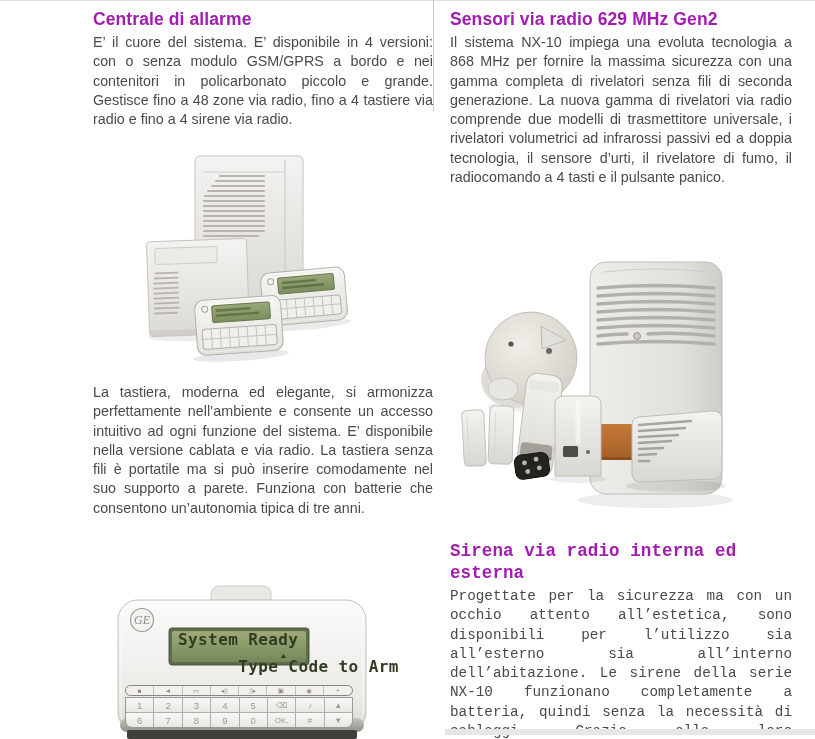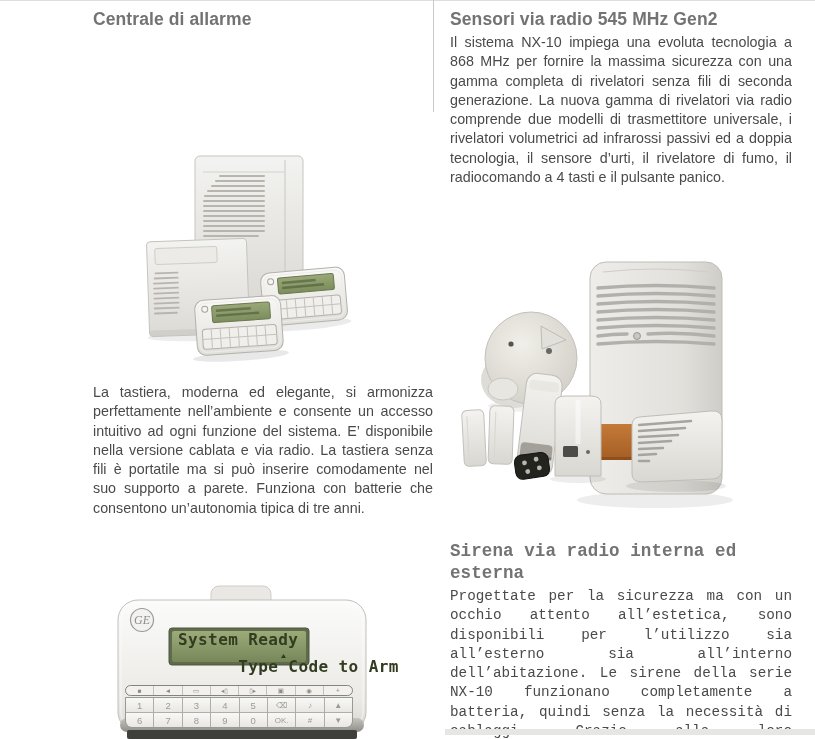--- a/index.html
+++ b/index.html
@@ -3,21 +3,21 @@
 <meta charset="utf-8">
 <style>
   html,body{margin:0;padding:0;background:#ffffff;}
   .page{position:relative;width:815px;height:739px;background:#ffffff;overflow:hidden;
         font-family:"Liberation Sans",sans-serif;}
   .top-rule{position:absolute;left:0;top:0;width:815px;height:1px;background:#dedede;}
   .col-divider{position:absolute;left:433px;top:0;width:1px;height:112px;background:#c9c9c9;}
   .bottom-strip{position:absolute;left:445px;top:729px;width:370px;height:6px;background:#e6e6e4;}
 
   .sec{position:absolute;}
-  .sec h2{margin:0 0 3px 0;font-size:17.5px;line-height:22px;font-weight:bold;color:#737373;
+  .sec h2{margin:0 0 3px 0;font-size:17.5px;line-height:22px;font-weight:bold;color:#a21caf;
           letter-spacing:.1px;}
   .sec p{margin:0;font-size:14.3px;line-height:19.3px;color:#4a4a4a;text-align:justify;}
 
   .sec-centrale{left:93px;top:8px;width:340px;}
   .sec-sensori{left:450px;top:8px;width:342px;}
   .sec-tastiere{left:93px;top:383px;width:340px;}
   .sec-sirena{left:450px;top:540px;width:342px;font-family:Liberation Mono, monospace;}
 
   .fig{position:absolute;}
   .fig-panels{left:88px;top:146px;width:350px;height:234px;}
@@ -48,24 +48,25 @@
 </head>
 <body>
 
 <div class="page">
 
   <div class="top-rule"></div>
   <div class="col-divider"></div>
 
   <div class="sec sec-centrale">
     <h2>Centrale di allarme</h2>
+    <p>E’ il cuore del sistema. E’ disponibile in 4 versioni: con o senza modulo GSM/GPRS a bordo e nei contenitori in policarbonato piccolo e grande. Gestisce fino a 48 zone via radio, fino a 4 tastiere via radio e fino a 4 sirene via radio.</p>
   </div>
 
   <div class="sec sec-sensori">
-    <h2>Sensori via radio 545 MHz Gen2</h2>
+    <h2>Sensori via radio 629 MHz Gen2</h2>
     <p>Il sistema NX-10 impiega una evoluta tecnologia a 868 MHz per fornire la massima sicurezza con una gamma completa di rivelatori senza fili di seconda generazione. La nuova gamma di rivelatori via radio comprende due modelli di trasmettitore universale, i rivelatori volumetrici ad infrarossi passivi ed a doppia tecnologia, il sensore d’urti, il rivelatore di fumo, il radiocomando a 4 tasti e il pulsante panico.</p>
   </div>
 
   <div class="sec sec-tastiere">
     <p>La tastiera, moderna ed elegante, si armonizza perfettamente nell’ambiente e consente un accesso intuitivo ad ogni funzione del sistema. E’ disponibile nella versione cablata e via radio. La tastiera senza fili è portatile ma si può inserire comodamente nel suo supporto a parete. Funziona con batterie che consentono un’autonomia tipica di tre anni.</p>
   </div>
 
   <div class="sec sec-sirena">
     <h2>Sirena via radio interna ed esterna</h2>
     <p>Progettate per la sicurezza ma con un occhio attento all’estetica, sono disponibili per l’utilizzo sia all’esterno sia all’interno dell’abitazione. Le sirene della serie NX-10 funzionano completamente a batteria, quindi senza la necessità di cablaggi. Grazie alla loro programmazione semplice e rapida aggiungere una sirena al sistema di sicurezza non è mai stato così veloce.</p>

